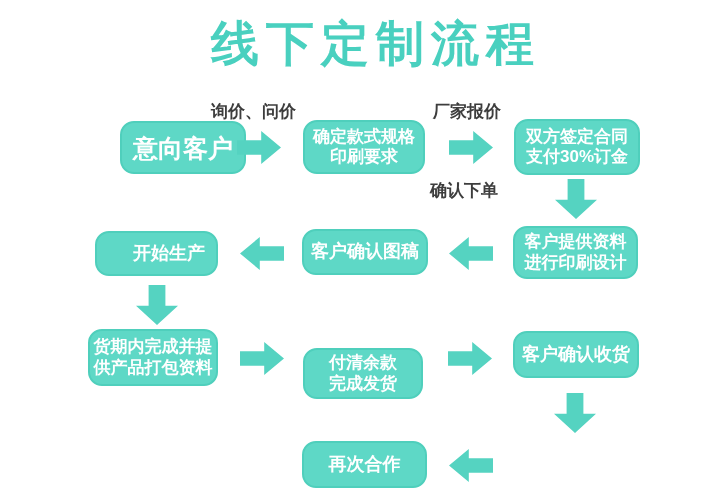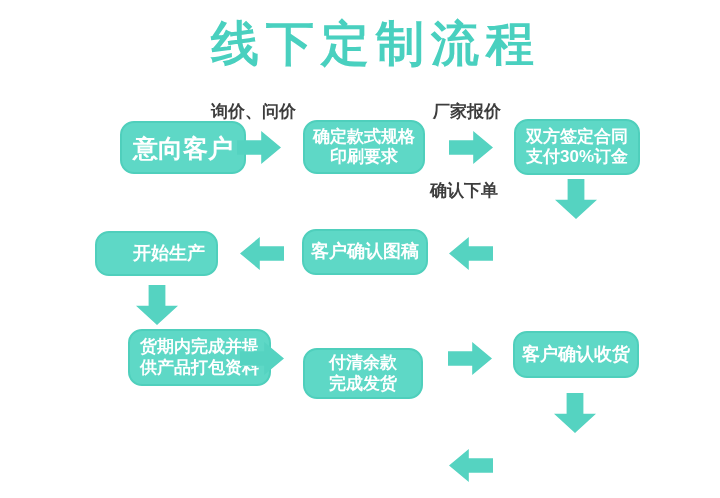--- a/index.html
+++ b/index.html
@@ -75,42 +75,45 @@
 
   <div class="arrow right" style="left:449px; top:131px; width:44px; height:33px;"></div>
 
   <div class="edge-label" style="left:430px; top:155px;margin-top:24px;">确认下单</div>
 
   <div class="node" style="left:514px; top:119px; width:126px; height:56px; font-size:17px;">双方签定合同
 支付30%订金</div>
 
   <div class="arrow down" style="left:555px; top:179px; width:42px; height:40px;"></div>
 
+  <div class="node" style="left:513px; top:226px; width:125px; height:53px; font-size:17px;">客户提供资料
+进行印刷设计</div>
 
   <div class="arrow left" style="left:449px; top:237px; width:44px; height:33px;"></div>
 
   <div class="node" style="left:302px; top:229px; width:126px; height:46px; font-size:18px;">客户确认图稿</div>
 
   <div class="arrow left" style="left:240px; top:237px; width:44px; height:33px;"></div>
 
   <div class="node" style="left:95px; top:231px; width:123px; height:45px; font-size:18px;padding-left:25px;">开始生产</div>
 
   <div class="arrow down" style="left:136px; top:285px; width:42px; height:40px;"></div>
 
-  <div class="node" style="left:88px; top:329px; width:143px; height:57px; font-size:17px;margin-left:40px;">货期内完成并提
+  <div class="node" style="left:88px; top:329px; width:130px; height:57px; font-size:17px;">货期内完成并提
 供产品打包资料</div>
 
   <div class="arrow right" style="left:240px; top:342px; width:44px; height:33px;"></div>
 
   <div class="node" style="left:303px; top:348px; width:120px; height:51px; font-size:17px;">付清余款
 完成发货</div>
 
   <div class="arrow right" style="left:448px; top:342px; width:44px; height:33px;"></div>
 
   <div class="node" style="left:513px; top:331px; width:126px; height:47px; font-size:18px;">客户确认收货</div>
 
   <div class="arrow down" style="left:554px; top:393px; width:42px; height:40px;"></div>
 
 
   <div class="arrow left" style="left:449px; top:449px; width:44px; height:33px;"></div>
 
+  <div class="node" style="left:302px; top:441px; width:125px; height:47px; font-size:18px;">再次合作</div>
 
 </div>
 
 </body></html>

